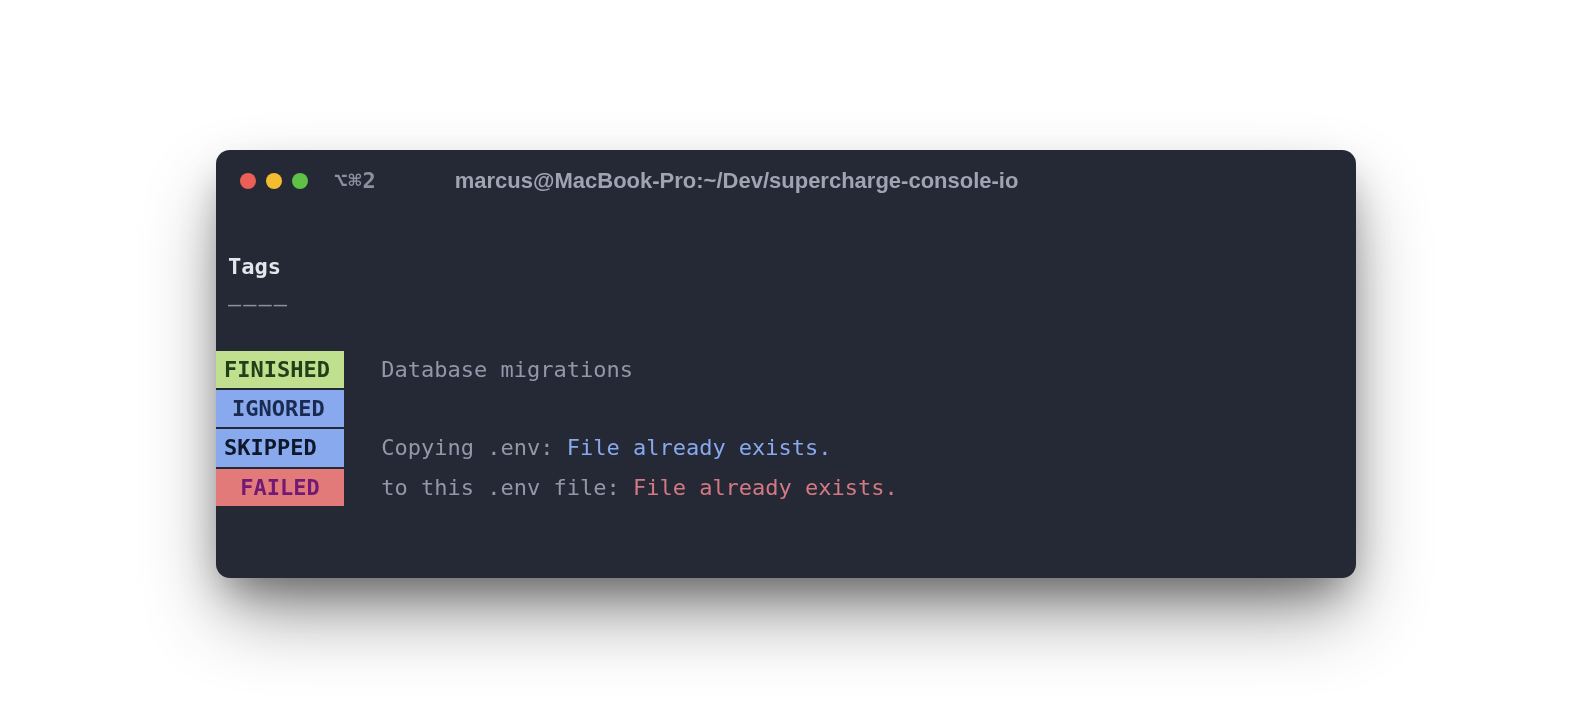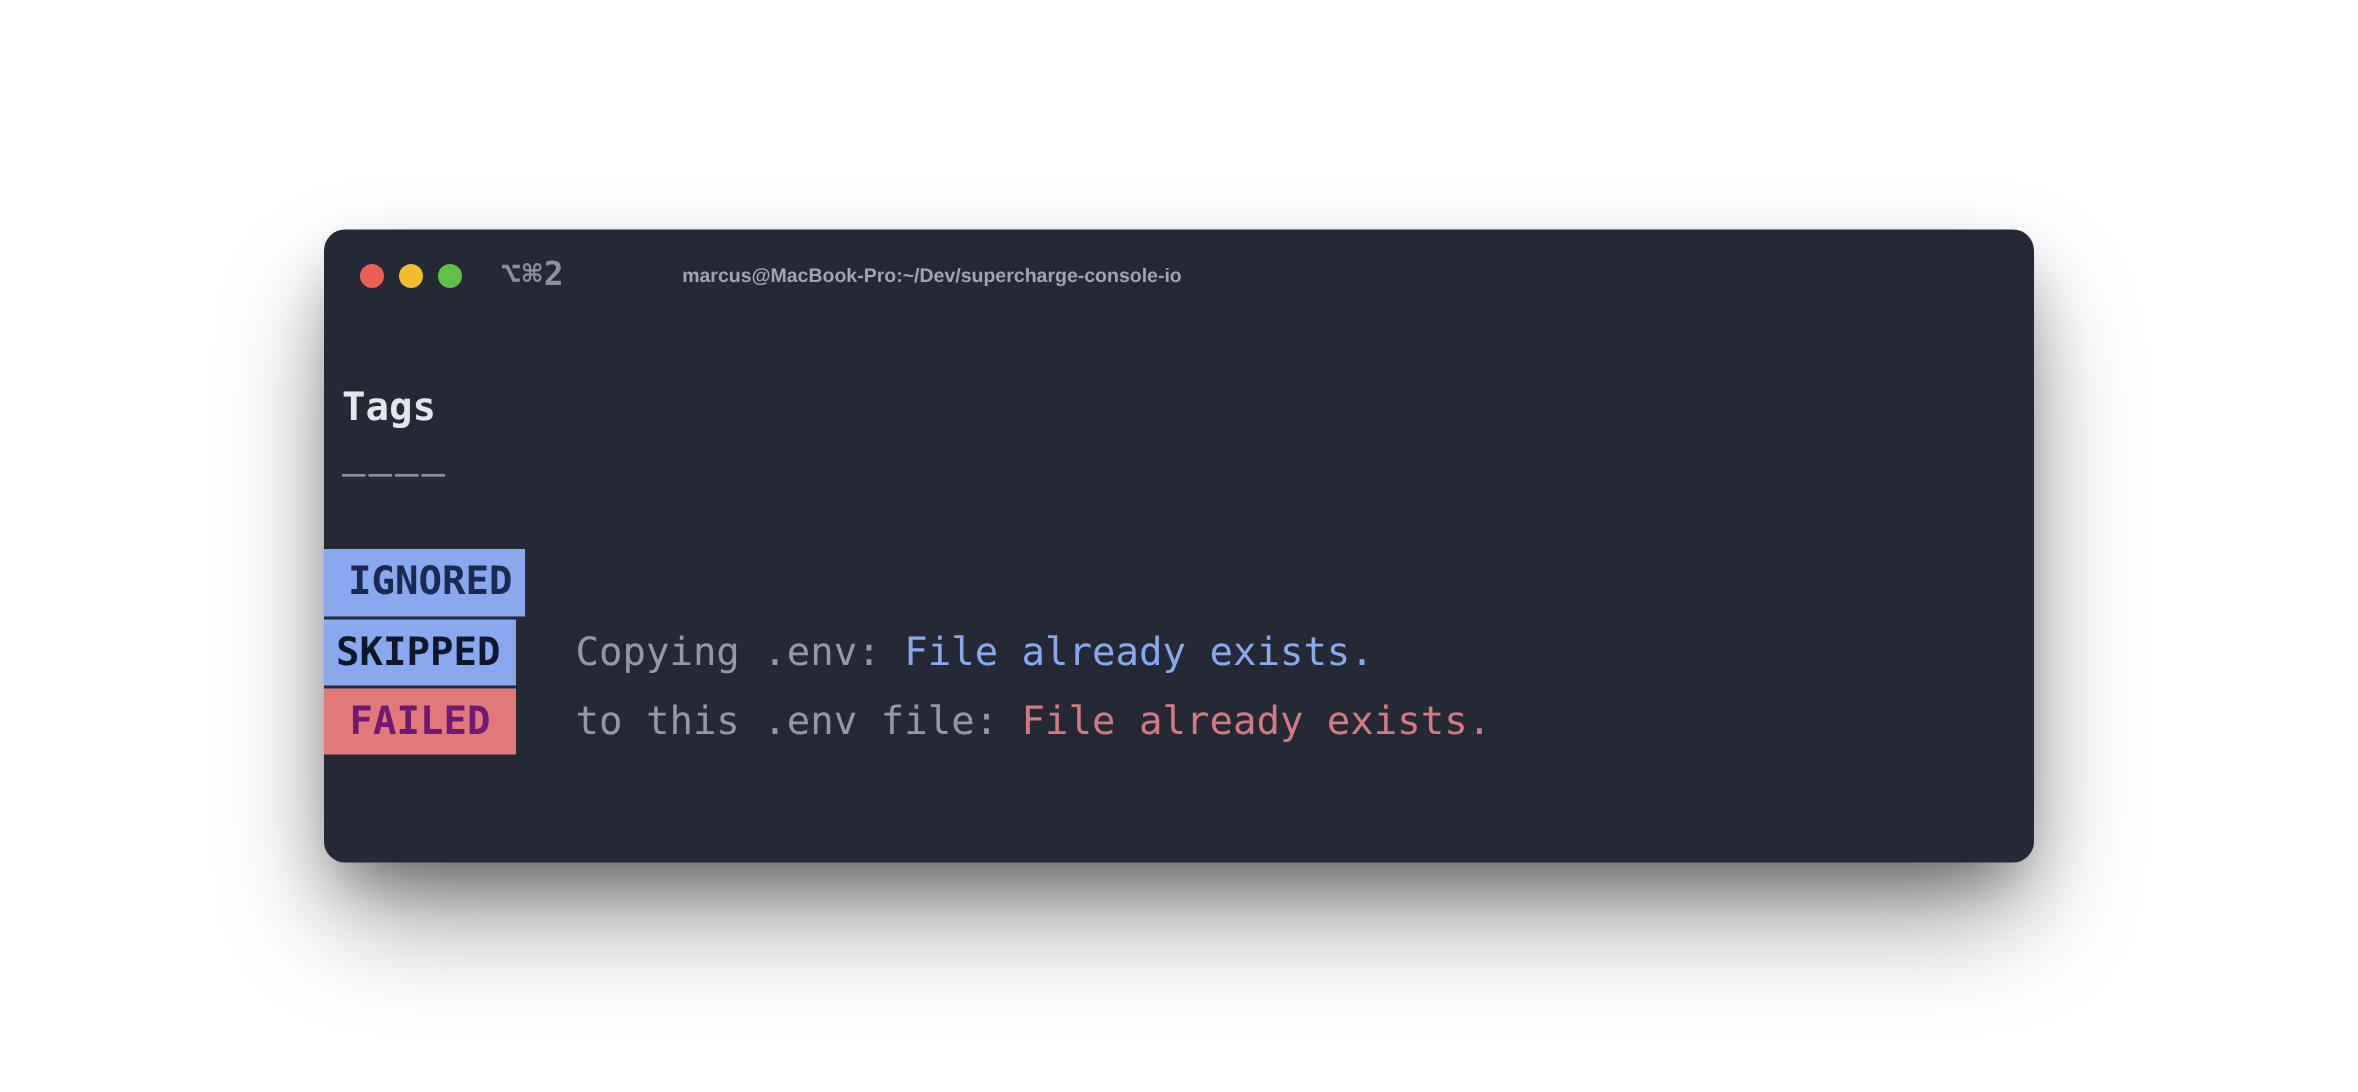--- a/index.html
+++ b/index.html
@@ -40,27 +40,27 @@
     .tab-indicator {
       color: #8b90a0;
       font-weight: 600;
       font-size: 22px;
       margin-left: 8px;
       letter-spacing: 1px;
     }
     .window-title {
       color: #9fa4b3;
       font-weight: 700;
-      font-size: 13px;
+      font-size: 22px;
       margin-left: 60px;
       font-family: -apple-system, BlinkMacSystemFont, 'Segoe UI', sans-serif;
     }
     .terminal-body {
       padding: 40px 0 70px 0;
-      font-size: 26px;
+      font-size: 22px;
       line-height: 1.7;
     }
     .heading-row {
       padding: 0 12px;
       color: #e4e6ed;
       font-weight: 700;
     }
     .underline-row {
       padding: 0 12px;
       color: #8b90a0;
@@ -104,20 +104,24 @@
     </div>
     <div class="tab-indicator">⌥⌘2</div>
     <div class="window-title">marcus@MacBook-Pro:~/Dev/supercharge-console-io</div>
   </div>
 
   <div class="terminal-body">
     <div class="heading-row">Tags</div>
     <div class="underline-row">————</div>
     <div id="lines">
         <div class="log-line">
+          <span class="tag tag-finished">FINISHED</span>
+          <span class="msg"><span> Database migrations</span></span>
+        </div>
+        <div class="log-line">
           <span class="tag tag-ignored">IGNORED</span>
         </div>
         <div class="log-line">
           <span class="tag tag-skipped">SKIPPED</span>
           <span class="msg"><span> Copying .env: </span><span class="msg-highlight-blue">File already exists.</span></span>
         </div>
         <div class="log-line">
           <span class="tag tag-failed">FAILED</span>
           <span class="msg"><span> to this .env file: </span><span class="msg-highlight-red">File already exists.</span></span>
         </div>

